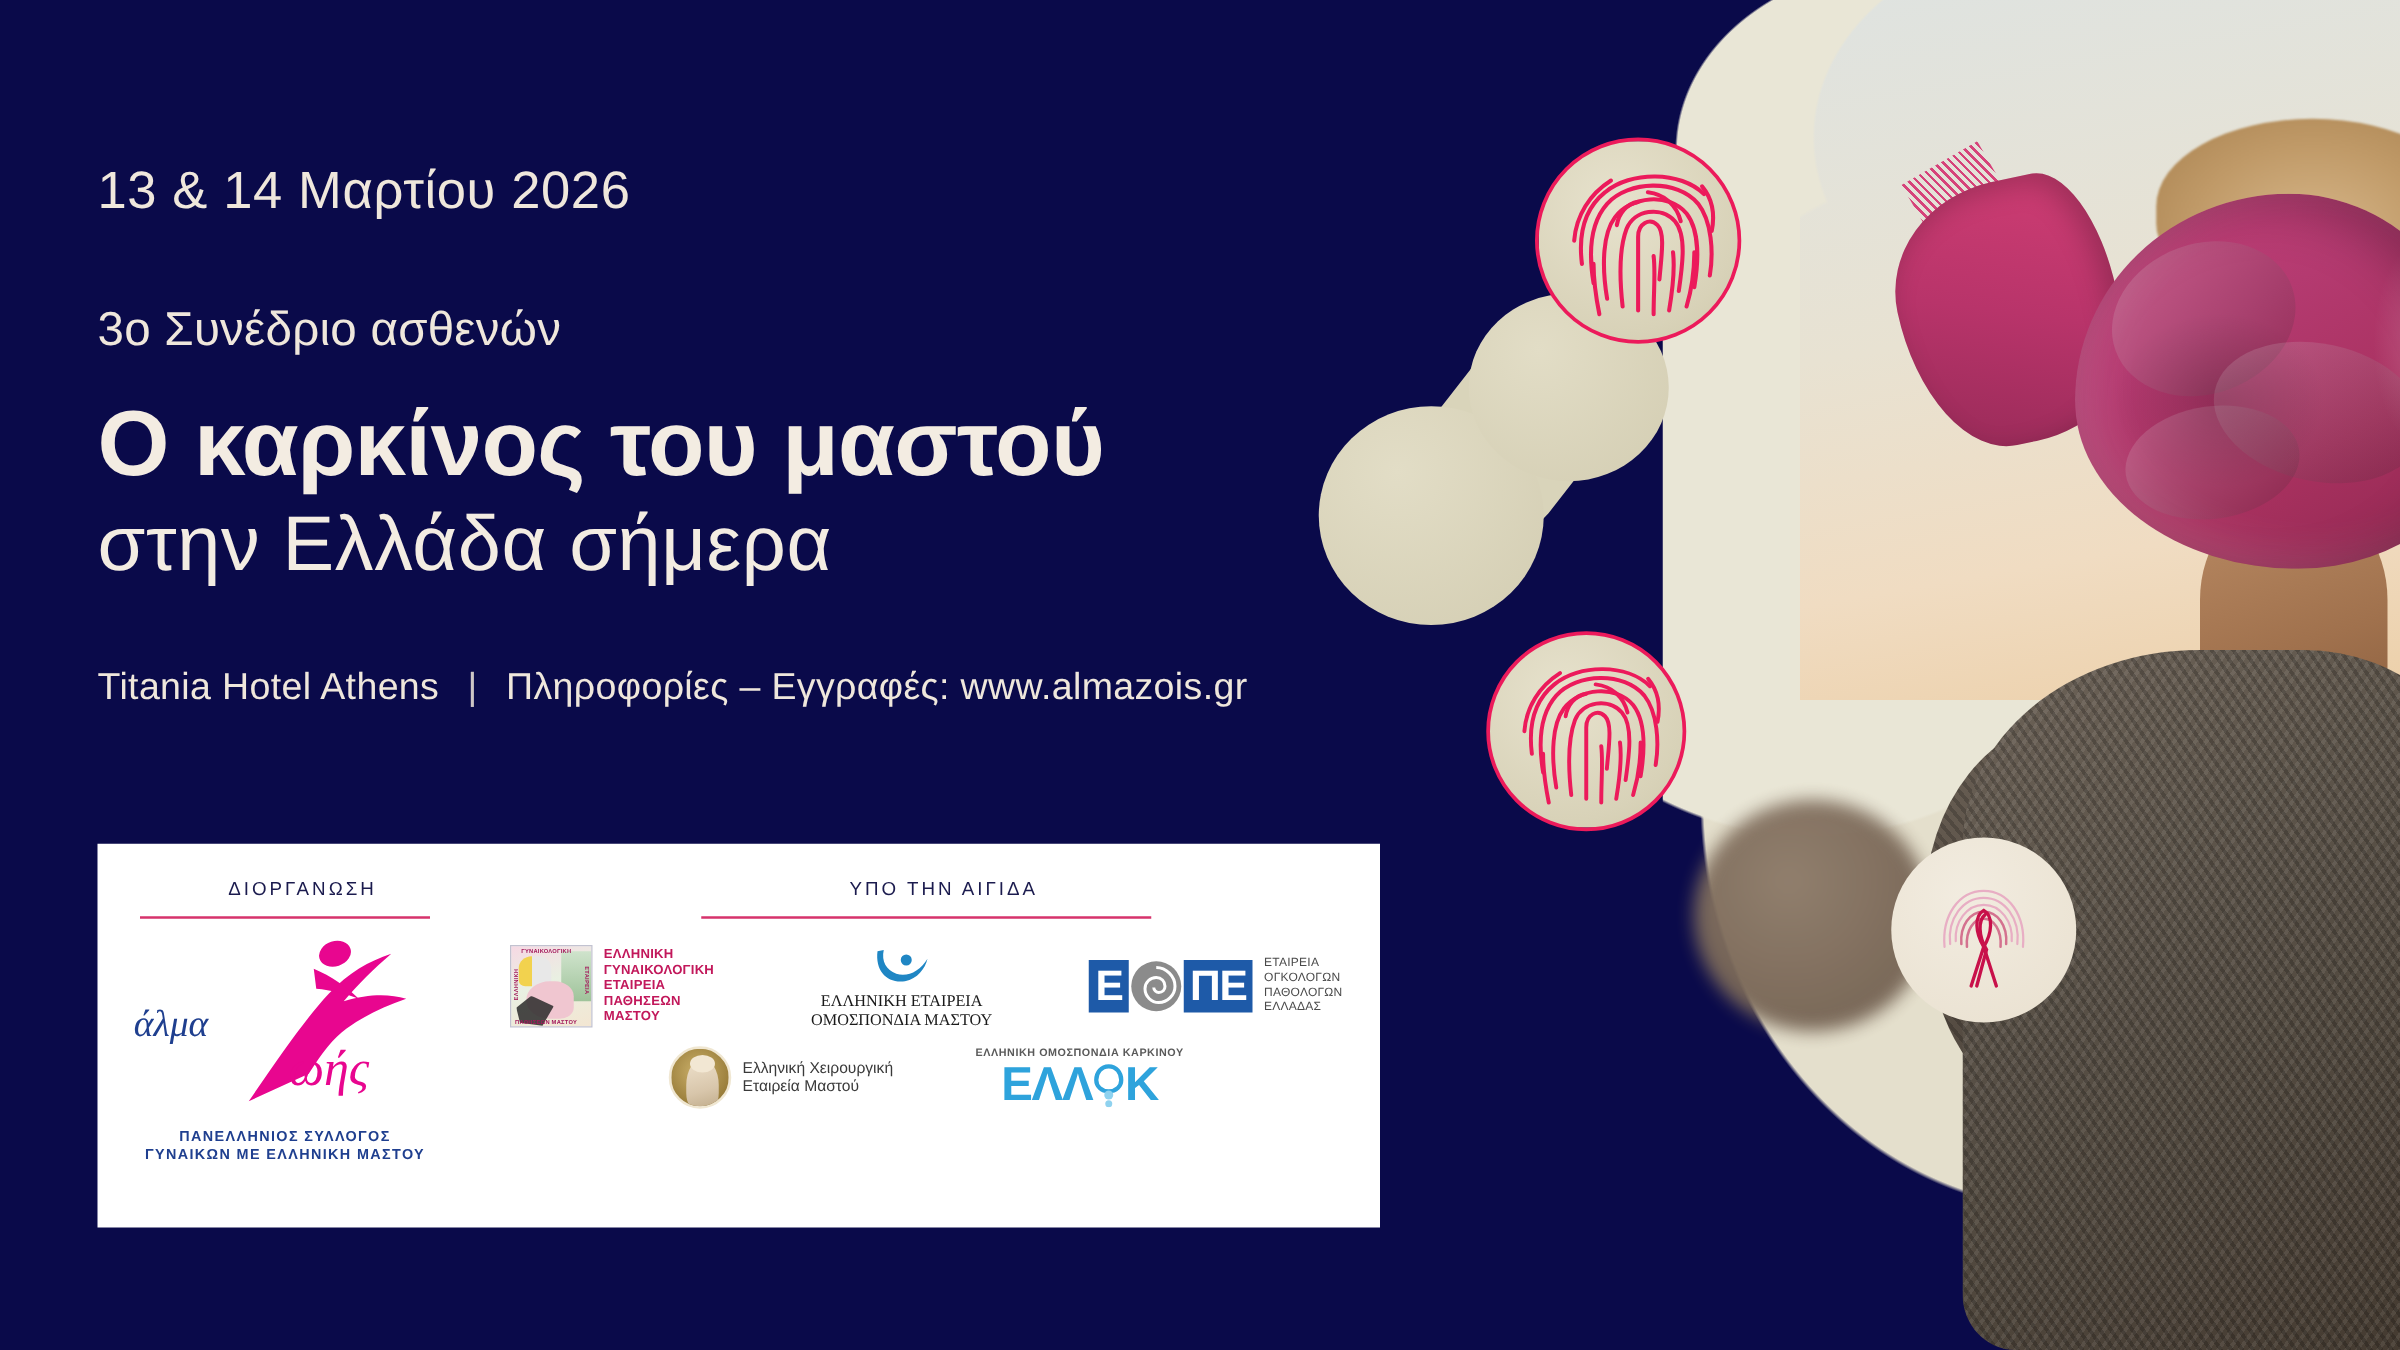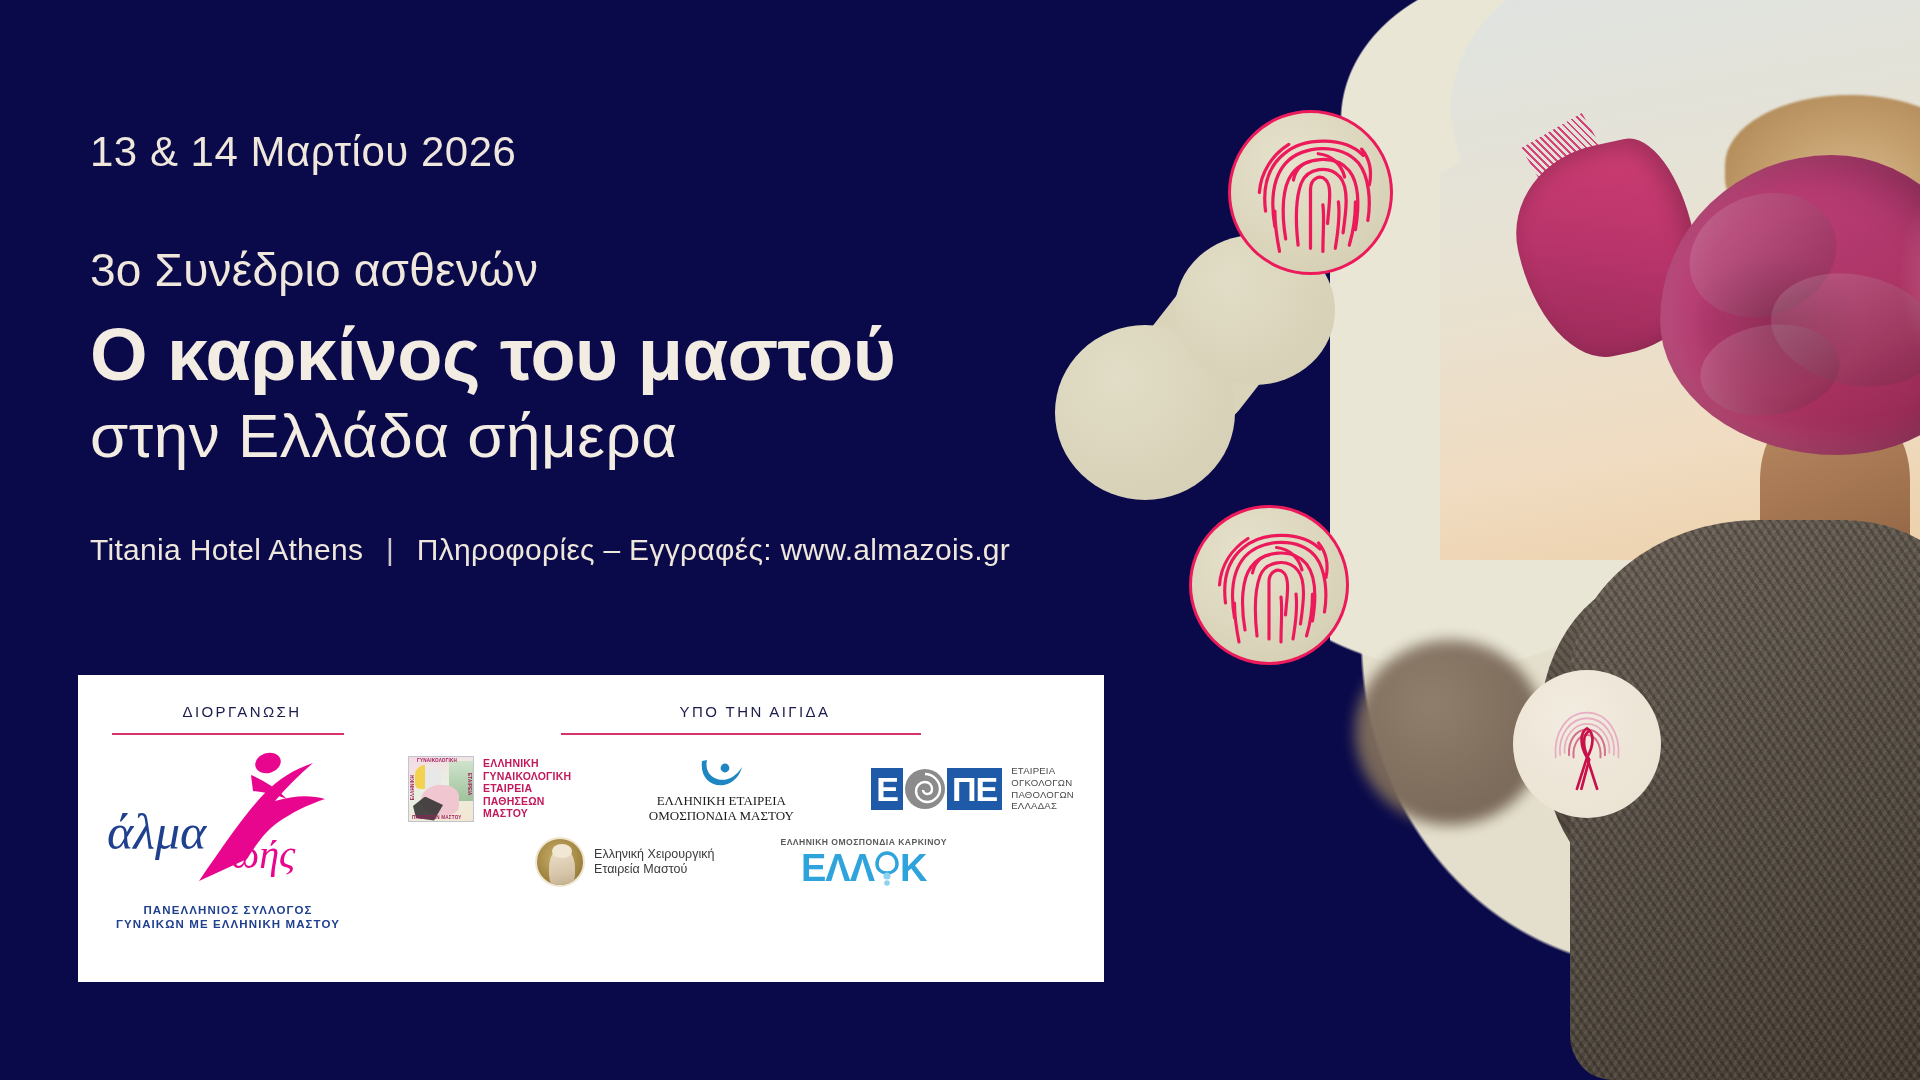--- a/index.html
+++ b/index.html
@@ -138,30 +138,30 @@
   .ribbon-disc {
     position:absolute; left:1513px; top:670px; width:148px; height:148px;
     border-radius:50%;
     background:radial-gradient(circle at 40% 32%, #f2ece0 0%, #e9e0cf 100%);
     display:flex; align-items:center; justify-content:center;
     overflow:hidden;
   }
 
   
   .text-col {
-    position:absolute; left:78px; top:0; width:1100px; height:100%;margin-left:12px;
+    position:absolute; left:78px; top:0; width:1100px; height:100%;
   }
   .date-line {
     position:absolute; left:0; top:128px;
     font-size:42px; font-weight:400; letter-spacing:.5px;
     color:#efe7dc;
   }
   .kicker {
     position:absolute; left:0; top:243px;
-    font-size:46px; font-weight:300; letter-spacing:.2px;
+    font-size:38px; font-weight:300; letter-spacing:.2px;
     color:#efe7dc;
   }
   .headline {
     position:absolute; left:0; top:312px;
     font-size:74px; font-weight:700; letter-spacing:-0.5px;
     color:#f3ece2; white-space:nowrap;
   }
   .subhead {
     position:absolute; left:0; top:400px;
     font-size:62px; font-weight:200; letter-spacing:.5px;
@@ -196,21 +196,21 @@
     margin:13px auto 0;
   }
   .organiser .col-rule { width:232px; }
   .auspices  .col-rule { width:360px; }
 
   
   .almazois { position:relative; width:250px; height:150px; margin:18px auto 0; }
   .az-alma {
     position:absolute; left:4px; top:50px;
     font-family:"Liberation Serif", serif;
-    font-size:50px; font-style:italic; font-weight:400; color:#1f3f8f;
+    font-size:30px; font-style:italic; font-weight:400; color:#1f3f8f;
   }
   .az-zois {
     position:absolute; left:128px; top:78px;
     font-family:"Liberation Serif", serif;
     font-size:40px; font-style:italic; font-weight:400; color:#e8068f;
   }
   .az-fig { position:absolute; left:88px; top:-2px; width:140px; height:135px; }
   .az-sub {
     position:absolute; left:0; top:150px; width:250px; text-align:center;
     font-size:11.5px; font-weight:700; letter-spacing:1.1px; line-height:14px;

